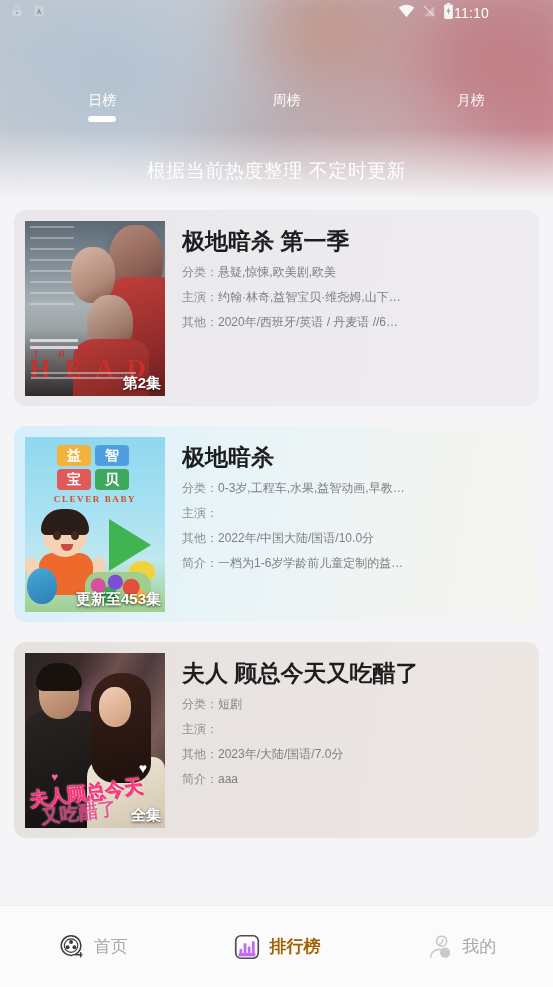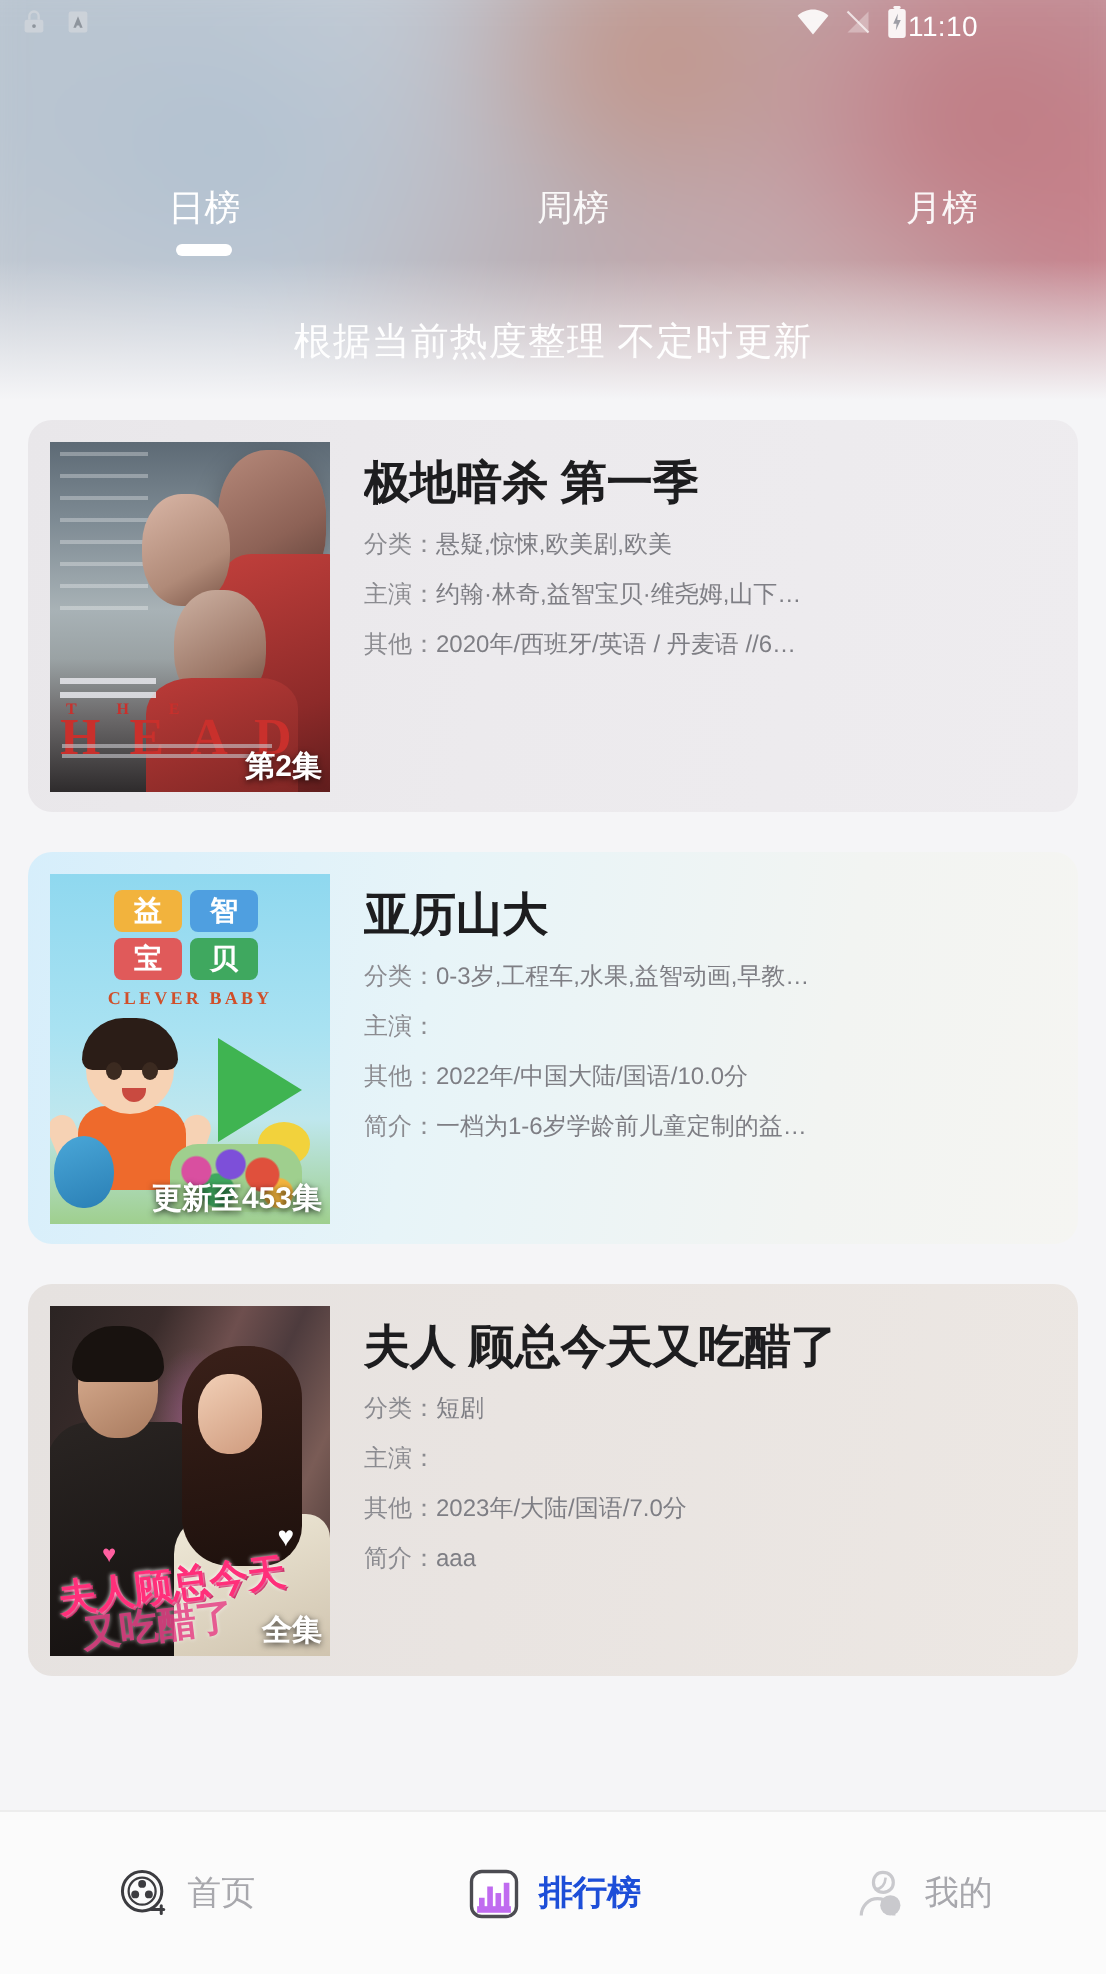--- a/index.html
+++ b/index.html
@@ -63,21 +63,21 @@
   .tabs {
     position: absolute; top: 90px; left: 0;
     width: 553px; height: 48px;
     display: flex; align-items: flex-start;
     z-index: 4;
   }
   .tab {
     flex: 1; text-align: center;
     position: relative;
     color: rgba(255,255,255,0.92);
-    font-size: 18px;
+    font-size: 14px;
     padding-top: 2px;
     cursor: pointer;
     margin-left: 20px;
   }
   .tab.active { color: #ffffff; font-weight: normal; }
   .tab .ind {
     position: absolute; left: 50%; transform: translateX(-50%);
     bottom: -12px;
     width: 28px; height: 6px;
     border-radius: 3px;
@@ -334,21 +334,21 @@
     z-index: 6;
   }
   .navitem {
     flex: 1;
     display: flex; flex-direction: row;
     align-items: center; justify-content: center;
     gap: 7px;
     cursor: pointer;
   }
   .navlabel { font-size: 17px; color: #a8a8ad; }
-  .navitem.active .navlabel { color: #1d4ed8; font-weight: bold; }
+  .navitem.active .navlabel { color: #a16207; font-weight: bold; }
   .navicon { width: 30px; height: 30px; display:block; }
 </style>
 </head>
 <body>
 
 <div id="app">
 
   <div class="hero">
     <div class="hero-blur"></div>
     <div class="hero-fade"></div>
@@ -469,21 +469,21 @@
           <div class="bb-hair"></div>
           <div class="bb-eye l"></div>
           <div class="bb-eye r"></div>
           <div class="bb-mouth"></div>
           <div class="bb-egg"></div>
           <div class="bb-fruit"></div>
         </div>
         <span class="badge">更新至453集</span>
       </div>
       <div class="info">
-        <div class="title">亚历山大</div>
+        <div class="title">极地暗杀</div>
         <div class="meta">
           <span class="lbl">分类：</span><span class="val">0-3岁,工程车,水果,益智动画,早教…</span>
         </div>
         <div class="meta">
           <span class="lbl">主演：</span><span class="val"></span>
         </div>
         <div class="meta">
           <span class="lbl">其他：</span><span class="val">2022年/中国大陆/国语/10.0分</span>
         </div>
         <div class="meta">

